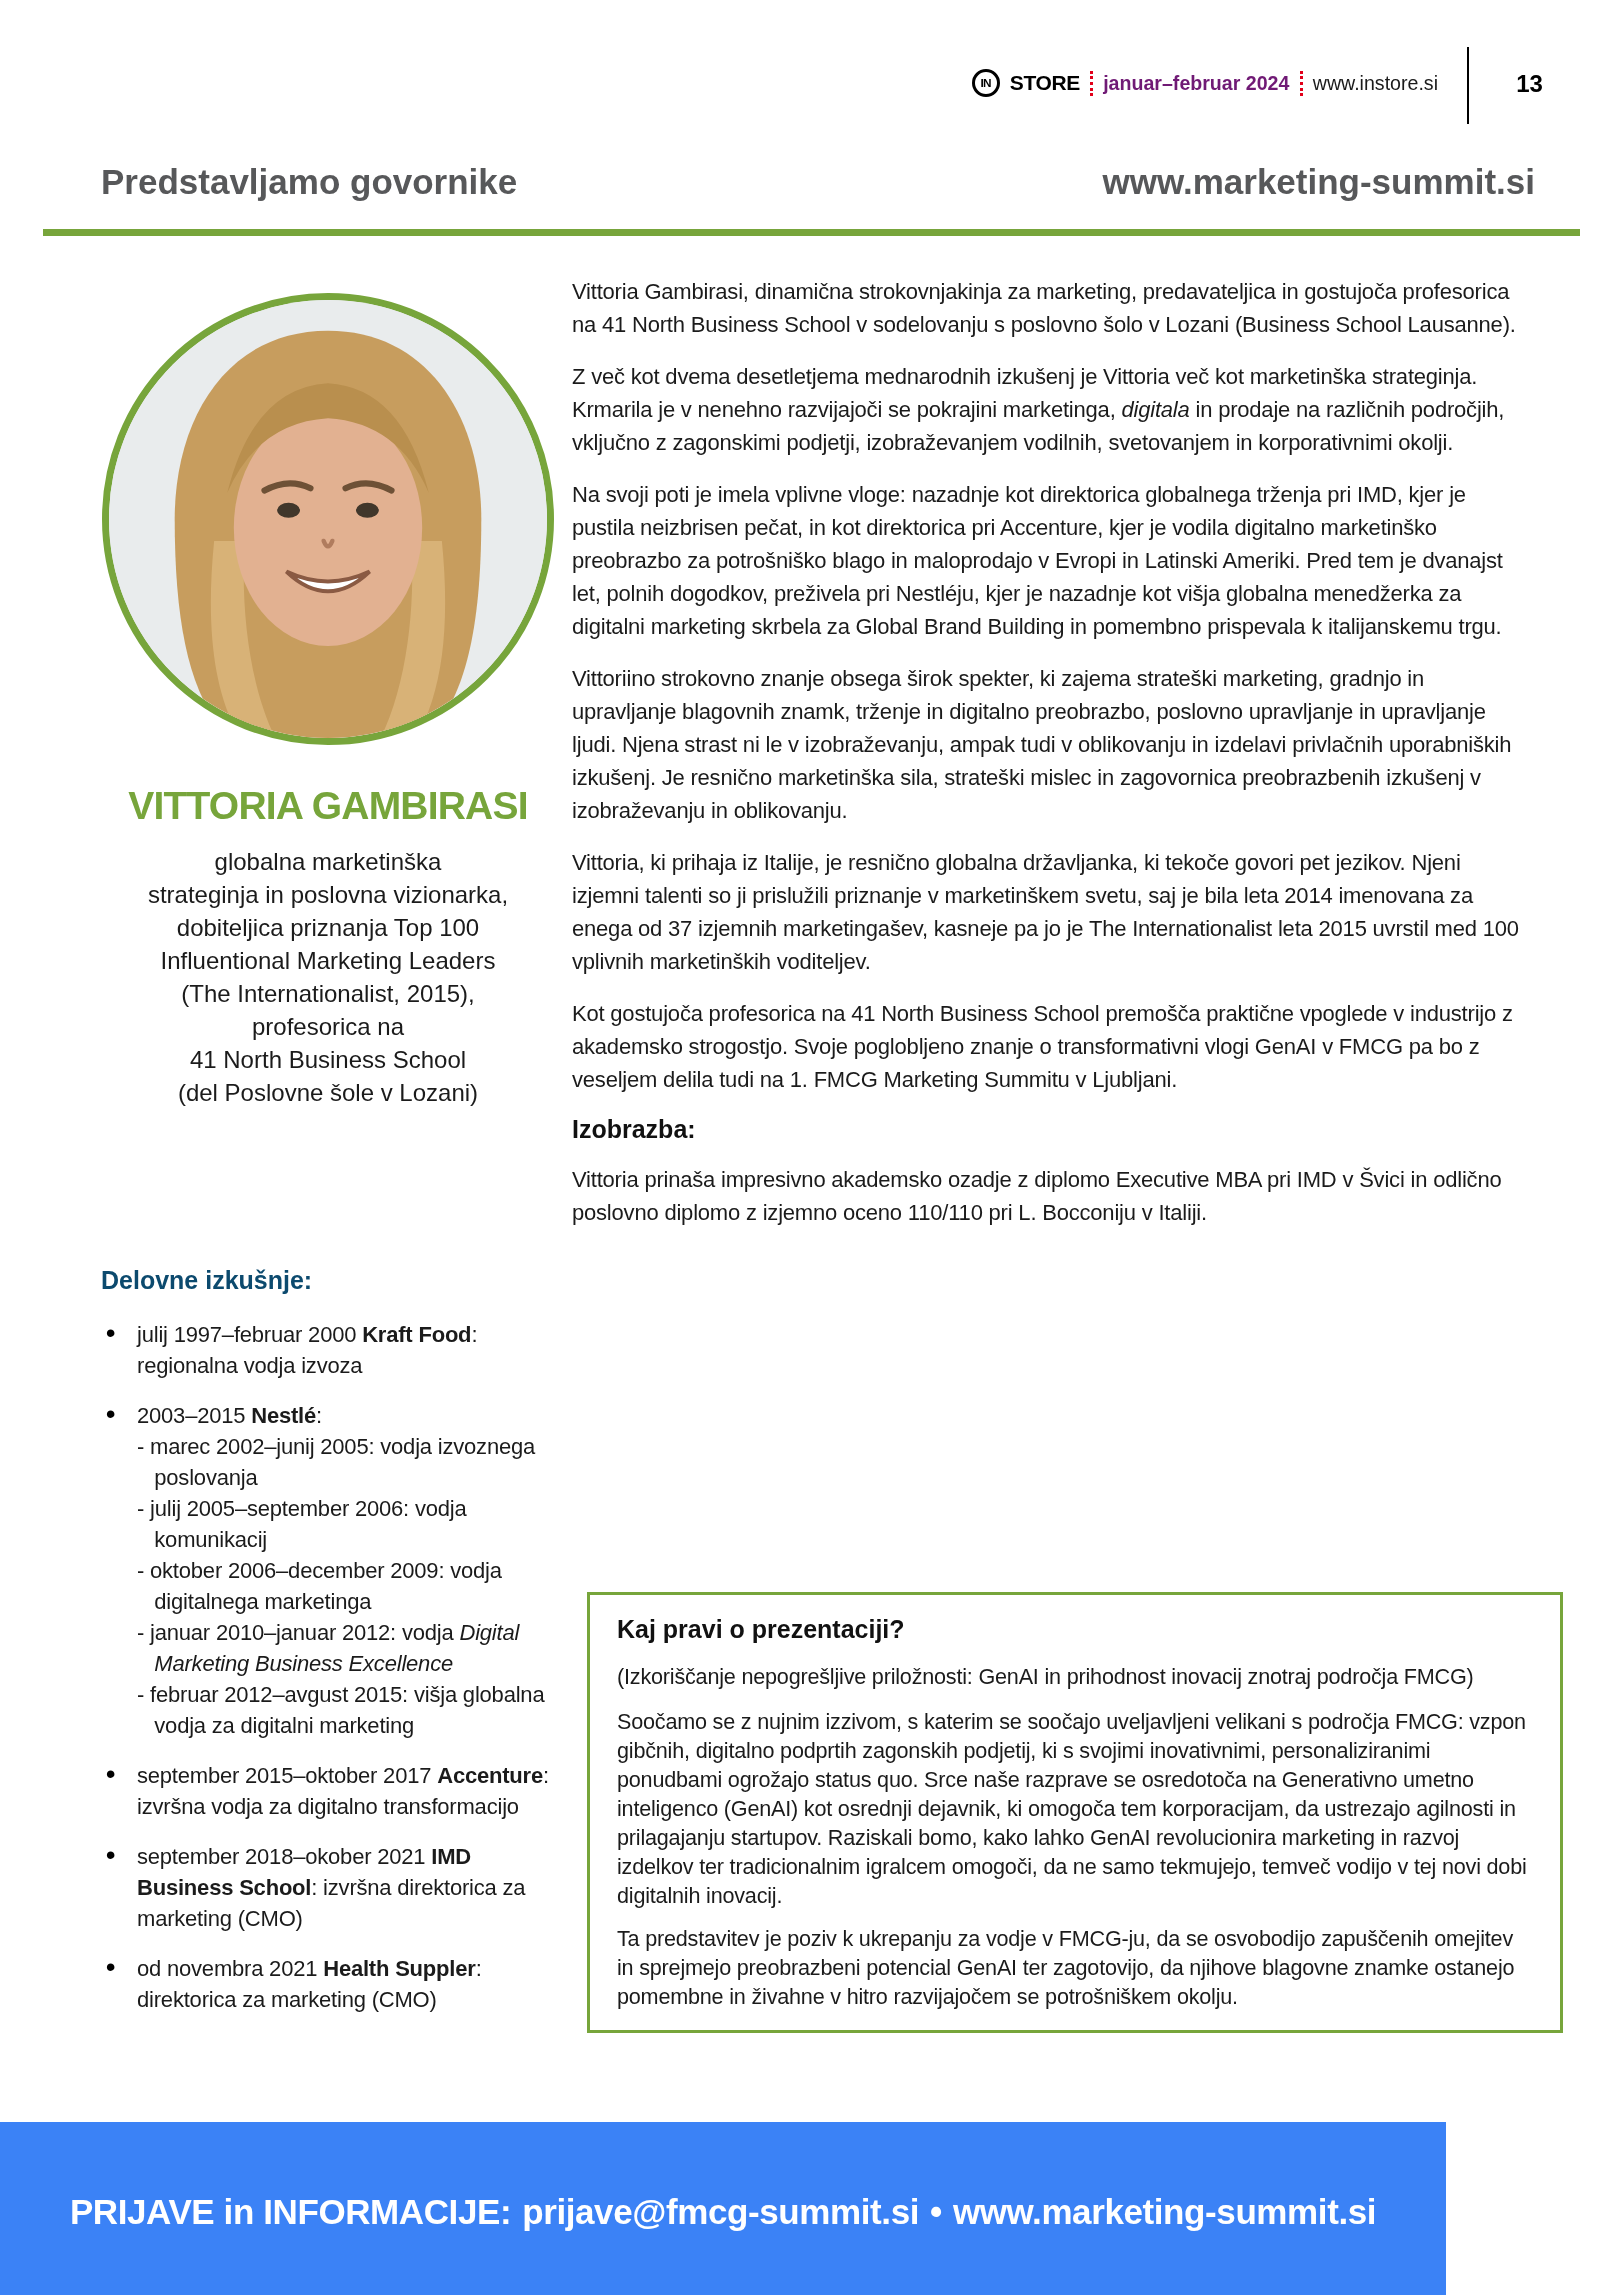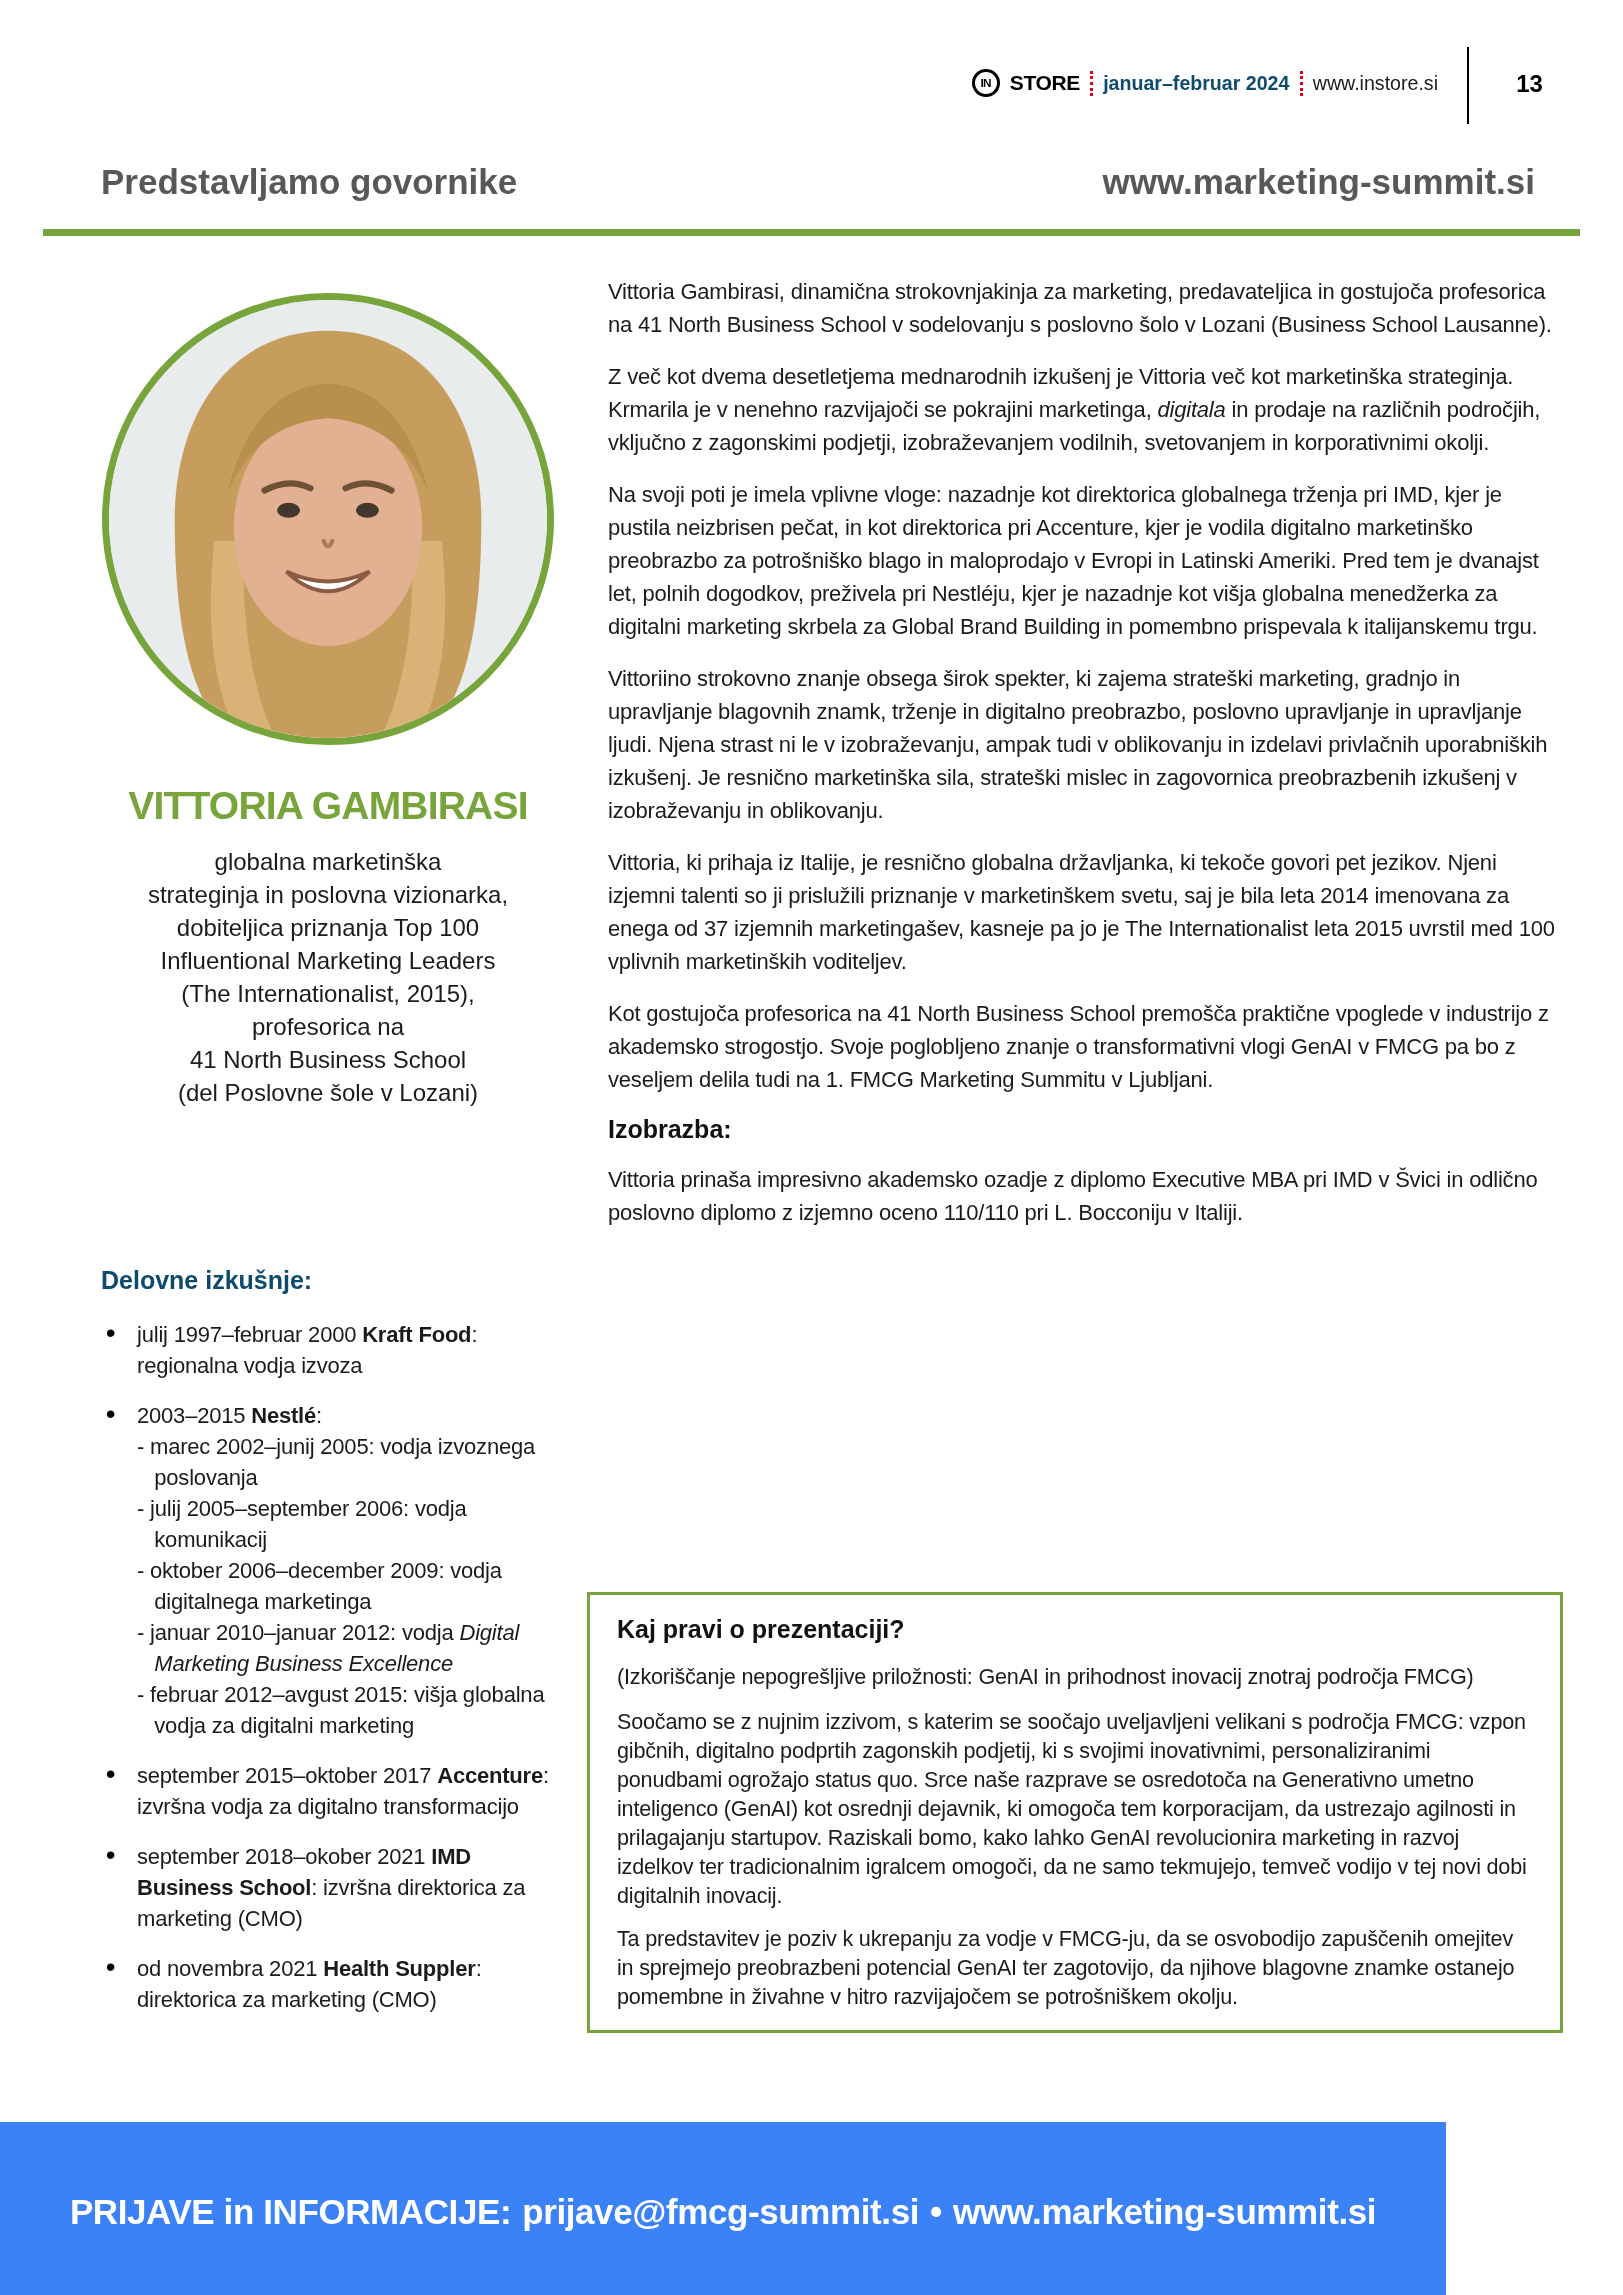--- a/index.html
+++ b/index.html
@@ -12,21 +12,21 @@
 
   
   .mast-row { position:absolute; top:63px; right:185px; display:flex; align-items:center; gap:10.2px; }
   .logo-circle {
     width:28px; height:28px; border:3.9px solid #000; border-radius:50%;
     display:flex; align-items:center; justify-content:center;
     font-weight:700; font-size:11.8px; letter-spacing:-0.8px; color:#000;
   }
   .logo-store { font-weight:800; font-size:21px; letter-spacing:-0.4px; color:#000; }
   .dotsep { width:0; height:25px; border-left:3.1px dotted #e2001a; }
-  .mast-issue { font-weight:700; font-size:19.6px; color:#0c4a6e;text-align:right; }
+  .mast-issue { font-weight:700; font-size:19.6px; color:#701a75;text-align:right; }
   .mast-site { font-weight:400; font-size:19.6px; color:#1b1b1b; text-decoration:none; }
   .mast-vline { position:absolute; left:1467px; top:41px; width:2.4px; height:77px; background:#000; }
   .mast-pagenum { position:absolute; left:1494px; top:64px; width:71px; text-align:center;
     font-weight:800; font-size:24px; color:#000; }
 
   
   .sec-title { position:absolute; top:156px; font-weight:700; font-size:35px; color:#57585a; }
   .sec-title.left { left:101px; }
   .sec-title.right { right:88px; text-decoration:none; }
   .green-rule { position:absolute; left:43px; top:223px; width:1537px; height:7px; background:#77a53b; }
@@ -48,21 +48,21 @@
   }
   .xp-heading { margin-top:157px; font-weight:700; font-size:25px; color:#0c4a6e; }
   ul.xp { margin-top:23.6px; list-style:none; font-size:22px; line-height:31px; letter-spacing:-0.2px; }
   ul.xp > li { position:relative; padding-left:36px; margin-bottom:19px; }
   ul.xp > li::before { content:"•"; position:absolute; left:4.7px; top:-1.6px; font-size:28px; color:#000; }
   .xp .co { font-weight:700;text-align:right; }
   .xp .sub { padding-left:17.3px; text-indent:-17.3px; }
   .xp .sub em { font-style:italic; }
 
   
-  .right-col { position:absolute; left:608px; top:269px; width:954px; }
+  .right-col { position:absolute; left:572px; top:269px; width:954px; }
   .right-col p { font-size:22px; line-height:33px; letter-spacing:-0.2px; margin-bottom:19px; text-align:left; }
   .right-col p .ital { font-style:italic; }
   .edu-heading { font-weight:700; font-size:25px; margin:11px 0 19px; color:#111; }
 
   
   .pres-box {
     position:absolute; left:587px; top:1586px; width:976px;
     border:3.1px solid #77a53b; background:#fff; padding:20.4px 27px 19px;
   }
   .pres-box h3 { font-weight:700; font-size:25px; margin-bottom:17.3px; color:#111; }

